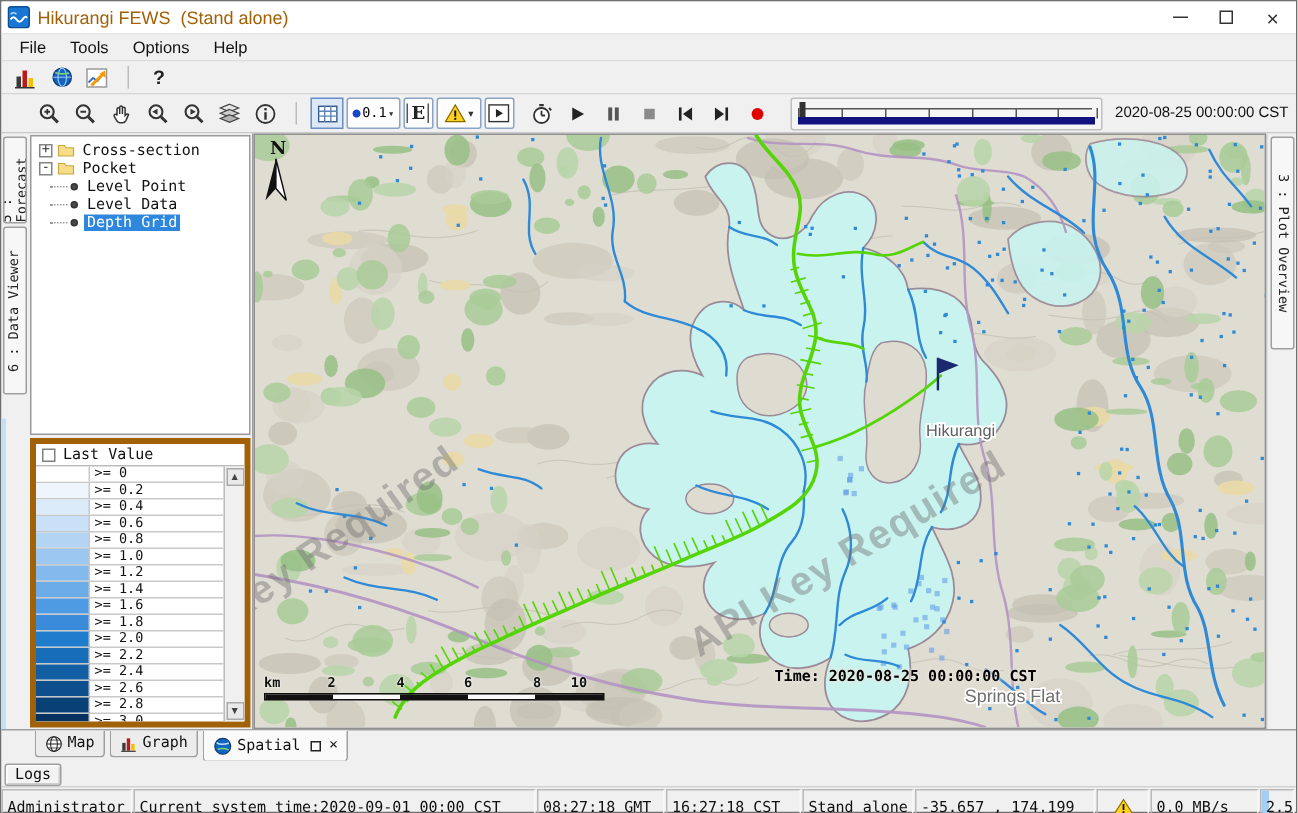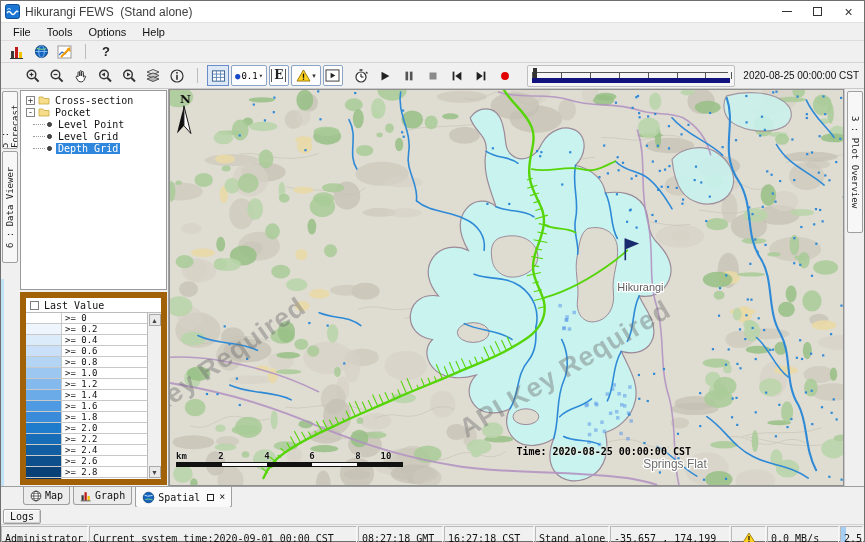--- a/index.html
+++ b/index.html
@@ -1,21 +1,21 @@
 <!DOCTYPE html>
 <html style="--c-flood: #c9f3ef; --c-river: #2e8ad6; --c-channel: #55d507; --c-road: #b394c2;"><head>
 <meta charset="utf-8">
 <style>
 *{margin:0;padding:0;box-sizing:border-box}
 html,body{width:865px;height:542px;overflow:hidden;background:#fff;font-family:"Liberation Sans",sans-serif}
 #window{width:865px;height:542px;display:flex;flex-direction:column;border:1px solid #6f6f6f;background:#f0f0f0}
 
 .titlebar{height:22px;background:#fff;display:flex;align-items:center;border-bottom:1px solid #e2e2e2;flex:none}
 .title-icon{width:15px;height:15px;margin:0 5px 0 4px;flex:none}
-.title-text{font-size:12px;color:#404040;white-space:pre}
+.title-text{font-size:12px;color:#a16207;white-space:pre}
 .win-controls{margin-left:auto;display:flex;height:100%}
 .win-btn{width:31px;height:100%;display:flex;align-items:center;justify-content:center;color:#333}
 .ic-min{width:10px;height:1px;background:#333}
 .ic-max{width:9px;height:9px;border:1px solid #333}
 .ic-close{font-size:14px;line-height:1;color:#333}
 
 .menubar{height:18px;display:flex;align-items:center;background:#f0f0f0;border-bottom:1px solid #dcdcdc;padding-left:4px;flex:none}
 .menu-item{font-size:11px;padding:1px 8px;color:#111}
 .toolbar{height:22px;display:flex;align-items:center;background:#f0f0f0;padding-left:4px;border-bottom:1px solid #d5d5d5;flex:none}
 .tb-btn{width:24px;height:20px;display:flex;align-items:center;justify-content:center}
@@ -52,21 +52,21 @@
 .left-panel{width:150px;display:flex;flex-direction:column;background:#f0f0f0;border-right:1px solid #9f9f9f;flex:none}
 .tree-box{height:200px;background:#fff;border:1px solid #9a9a9a;margin:1px;overflow:hidden;padding-top:3px;flex:none}
 .tree-row{display:flex;align-items:center;height:12px;font-family:"DejaVu Sans Mono",monospace;font-size:10px;color:#111;white-space:nowrap}
 .expander{width:9px;height:9px;border:1px solid #848484;background:#fff;font-size:9px;line-height:7px;text-align:center;margin-left:5px;flex:none;color:#333}
 .folder-ic{margin:0 3px 0 3px;flex:none;display:flex}
 .leaf-conn{width:12px;height:1px;border-top:1px dotted #9a9a9a;margin-left:12px;flex:none}
 .bullet{width:5px;height:5px;border-radius:50%;background:#4a4a4a;border:1px solid #333;margin:0 4px 0 2px;flex:none}
 .tree-label{padding:0 2px}
 .tree-label.selected{background:#2f87dd;color:#fff}
 
-.legend-box{flex:1;background:#fff;border:6px solid #a16207;margin:1px;display:flex;flex-direction:column;overflow:hidden;position:relative;min-height:0}
+.legend-box{flex:1;background:#fff;border:4px solid #a16207;margin:1px;display:flex;flex-direction:column;overflow:hidden;position:relative;min-height:0}
 .legend-header{height:15px;display:flex;align-items:center;border-bottom:1px solid #bbb;font-family:"DejaVu Sans Mono",monospace;font-size:10px;padding-left:4px;flex:none;color:#111}
 .checkbox{width:9px;height:9px;border:1px solid #808080;background:#fff;margin-right:5px;flex:none}
 .legend-rows{flex:1;overflow:hidden;margin-right:14px}
 .lg-row{display:flex;height:11px;border-bottom:1px solid #c8c8c8}
 .lg-swatch{width:36px;border-right:1px solid #c8c8c8;flex:none}
 .lg-label{flex:1;font-family:"DejaVu Sans Mono",monospace;font-size:9px;line-height:11px;padding-left:3px;color:#111}
 .legend-scroll{position:absolute;right:0;top:15px;bottom:0;width:14px;background:#f0f0f0;border-left:1px solid #bbb;display:flex;flex-direction:column;justify-content:space-between;align-items:center}
 .scroll-btn{width:12px;height:12px;border:1px solid #aaa;background:#e9e9e9;font-size:7px;line-height:11px;text-align:center;color:#444;margin:1px 0}
 
 .map-wrap{flex:1;position:relative;overflow:hidden;border:1px solid #8f8f8f;min-width:0}
@@ -346,21 +346,21 @@
               <span class="tree-label">Pocket</span>
             </div>
             <div class="tree-row">
               <span class="leaf-conn"></span>
               <span class="bullet"></span>
               <span class="tree-label">Level Point</span>
             </div>
             <div class="tree-row">
               <span class="leaf-conn"></span>
               <span class="bullet"></span>
-              <span class="tree-label">Level Grid</span>
+              <span class="tree-label">Level Data</span>
             </div>
             <div class="tree-row">
               <span class="leaf-conn"></span>
               <span class="bullet"></span>
               <span class="tree-label selected">Depth Grid</span>
             </div>
           </div>
 
           <div class="legend-box">
             <div class="legend-header">

